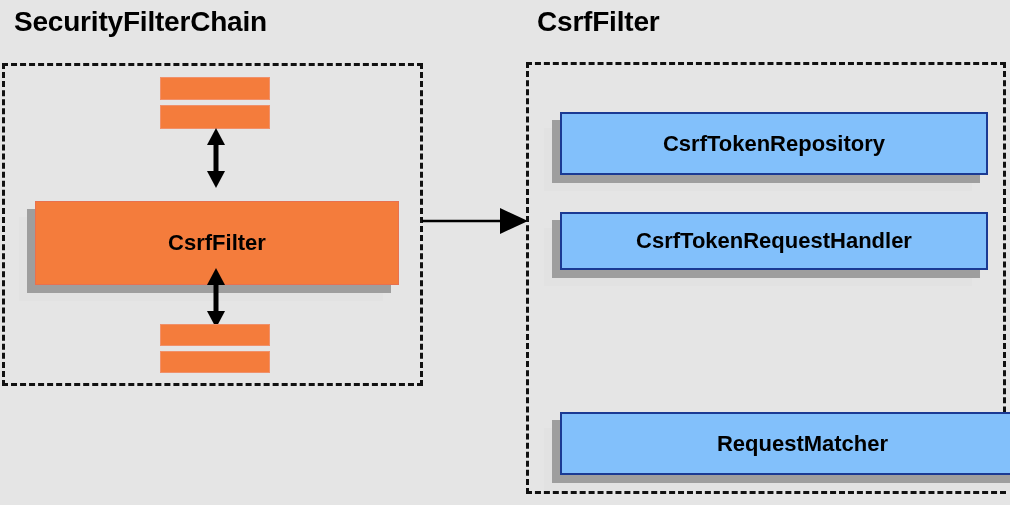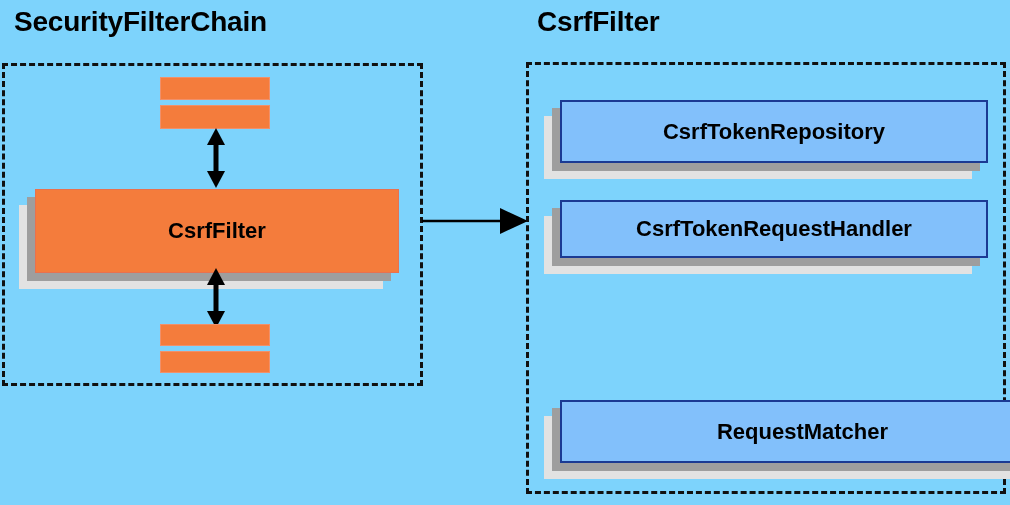--- a/index.html
+++ b/index.html
@@ -8,21 +8,21 @@
     padding: 0;
     background: #ffffff;
   }
   body {
     font-family: "Liberation Sans", sans-serif;
   }
   #canvas {
     position: relative;
     width: 1010px;
     height: 505px;
-    background: #7dd3fc;
+    background: #e5e5e5;
     overflow: hidden;
   }
 
   
   .panel-title {
     position: absolute;
     font-family: "Liberation Sans", sans-serif;
     font-weight: bold;
     font-size: 28px;
     line-height: 34px;
@@ -47,21 +47,21 @@
   .card {
     position: absolute;
     box-sizing: border-box;
   }
   .card .shadow-light,
   .card .shadow-dark,
   .card .face {
     position: absolute;
     box-sizing: border-box;
     left: 0;
-    top: 4px;
+    top: 16px;
     width: 100%;
     height: 100%;
   }
   .card .shadow-light {
     background: #e2e2e2;
     transform: translate(-16px, 16px);
   }
   .card .shadow-dark {
     background: #9e9e9e;
     transform: translate(-8px, 8px);

